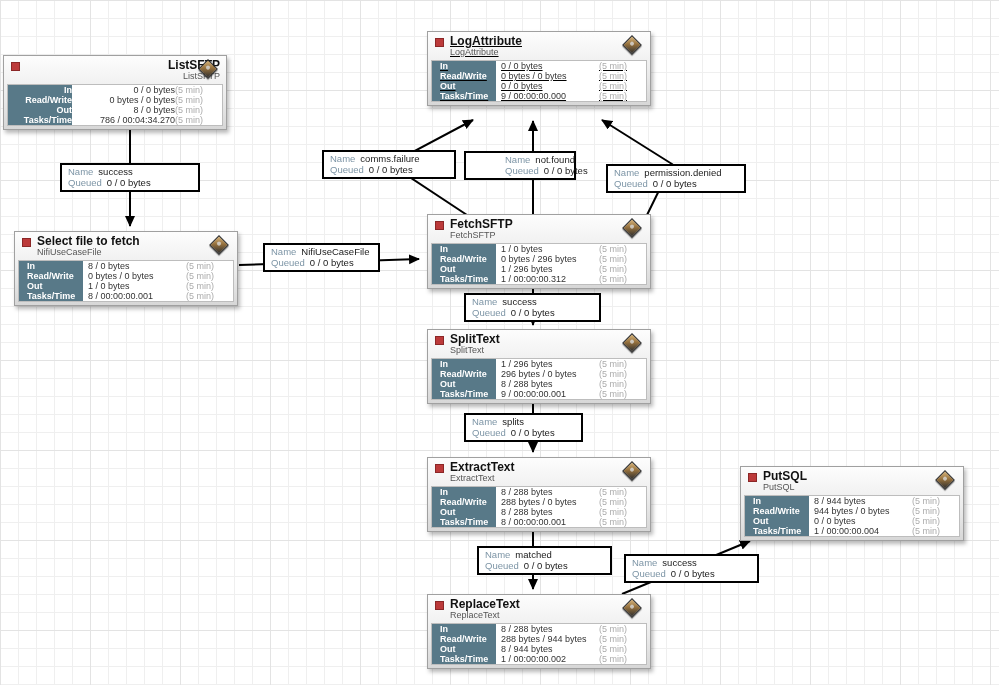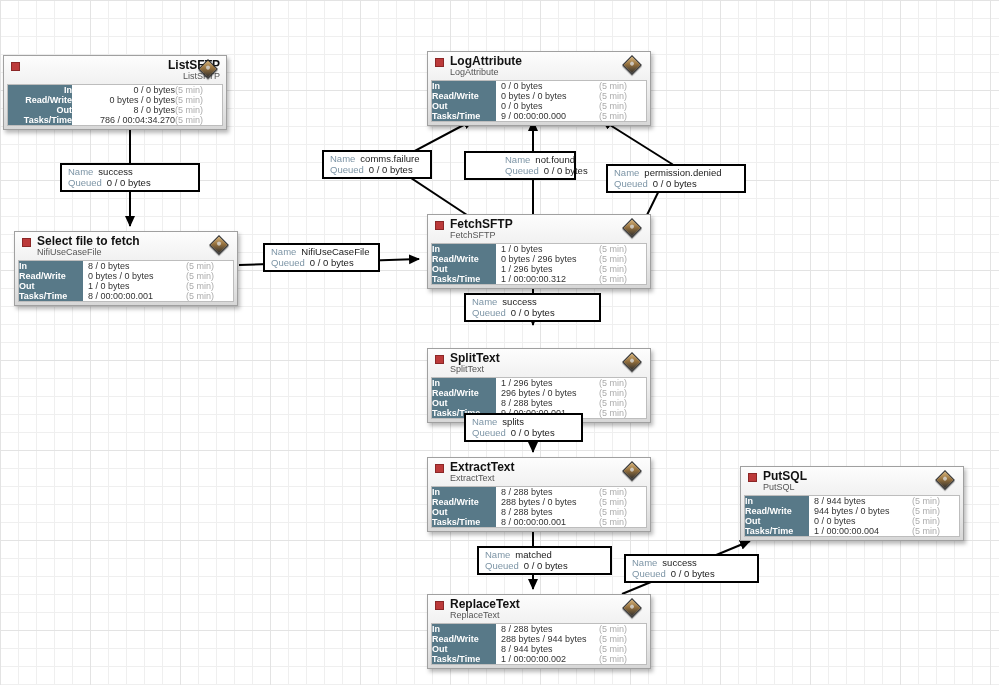--- a/index.html
+++ b/index.html
@@ -29,21 +29,21 @@
   .proc-type{margin-left:16px;font-size:9px;line-height:9px;color:#555;}
   .badge{
     position:absolute;right:11px;top:6px;width:12px;height:12px;
     transform:rotate(45deg);
     background:linear-gradient(135deg,#d9b67c 0%,#96713d 45%,#2e2e2e 100%);
     border:1px solid #2a2a2a;box-shadow:1px 1px 1px rgba(0,0,0,.35);
   }
   .badge::after{content:"";position:absolute;left:3px;top:3px;width:4px;height:4px;border-radius:50%;background:#d8d8d8;opacity:.8;}
   .stats{margin:2px 3px 3px 3px;border:1px solid #bdbdbd;background:#fff;}
   .stat-row{display:flex;height:10px;line-height:10px;font-size:9px;white-space:nowrap;}
-  .stat-key{width:64px;background:#587988;color:#fff;font-weight:bold;padding-left:0;box-sizing:border-box;flex:0 0 64px;}
+  .stat-key{width:64px;background:#587988;color:#fff;font-weight:bold;padding-left:8px;box-sizing:border-box;flex:0 0 64px;}
   .stat-val{flex:1;color:#333;padding-left:5px;overflow:hidden;}
   .stat-win{color:#ababab;padding-right:19px;}
 
   .conn-label{
     position:absolute;z-index:3;box-sizing:border-box;
     background:#fff;border:2px solid #000;padding:1px 6px 2px 6px;
     font-size:9.5px;line-height:11px;white-space:nowrap;
   }
   .kw{color:#7d95a6;margin-right:5px;}
   .val{color:#1a1a1a;}
@@ -94,21 +94,21 @@
           <span class="stat-win">(5 min)</span>
         </div>
       <div class="stat-row">
           <span class="stat-key">Tasks/Time</span>
           <span class="stat-val">786 / 00:04:34.270</span>
           <span class="stat-win">(5 min)</span>
         </div>
     </div>
   </div>
 
-  <div class="proc" style="left:427px;top:51px;">
+  <div class="proc" style="left:427px;top:31px;text-decoration:underline;">
     <div class="proc-header">
       <span class="run-icon"></span>
       <div class="proc-title">LogAttribute</div>
       <div class="proc-type">LogAttribute</div>
       <span class="badge"></span>
     </div>
     <div class="stats">
       <div class="stat-row">
           <span class="stat-key">In</span>
           <span class="stat-val">0 / 0 bytes</span>
@@ -187,21 +187,21 @@
           <span class="stat-win">(5 min)</span>
         </div>
       <div class="stat-row">
           <span class="stat-key">Tasks/Time</span>
           <span class="stat-val">1 / 00:00:00.312</span>
           <span class="stat-win">(5 min)</span>
         </div>
     </div>
   </div>
 
-  <div class="proc" style="left:427px;top:348px;">
+  <div class="proc" style="left:427px;top:329px;">
     <div class="proc-header">
       <span class="run-icon"></span>
       <div class="proc-title">SplitText</div>
       <div class="proc-type">SplitText</div>
       <span class="badge"></span>
     </div>
     <div class="stats">
       <div class="stat-row">
           <span class="stat-key">In</span>
           <span class="stat-val">1 / 296 bytes</span>
@@ -321,21 +321,21 @@
   <div class="conn-label" style="left:60px;top:163px;width:140px;">
     <div><span class="kw">Name</span><span class="val">success</span></div>
     <div><span class="kw">Queued</span><span class="val">0 / 0 bytes</span></div>
   </div>
 
   <div class="conn-label" style="left:263px;top:243px;width:117px;">
     <div><span class="kw">Name</span><span class="val">NifiUseCaseFile</span></div>
     <div><span class="kw">Queued</span><span class="val">0 / 0 bytes</span></div>
   </div>
 
-  <div class="conn-label" style="left:322px;top:150px;width:110px;">
+  <div class="conn-label" style="left:322px;top:150px;width:134px;">
     <div><span class="kw">Name</span><span class="val">comms.failure</span></div>
     <div><span class="kw">Queued</span><span class="val">0 / 0 bytes</span></div>
   </div>
 
   <div class="conn-label" style="left:464px;top:151px;width:112px;padding-left:39px;">
     <div><span class="kw">Name</span><span class="val">not.found</span></div>
     <div><span class="kw">Queued</span><span class="val">0 / 0 bytes</span></div>
   </div>
 
   <div class="conn-label" style="left:606px;top:164px;width:140px;">

